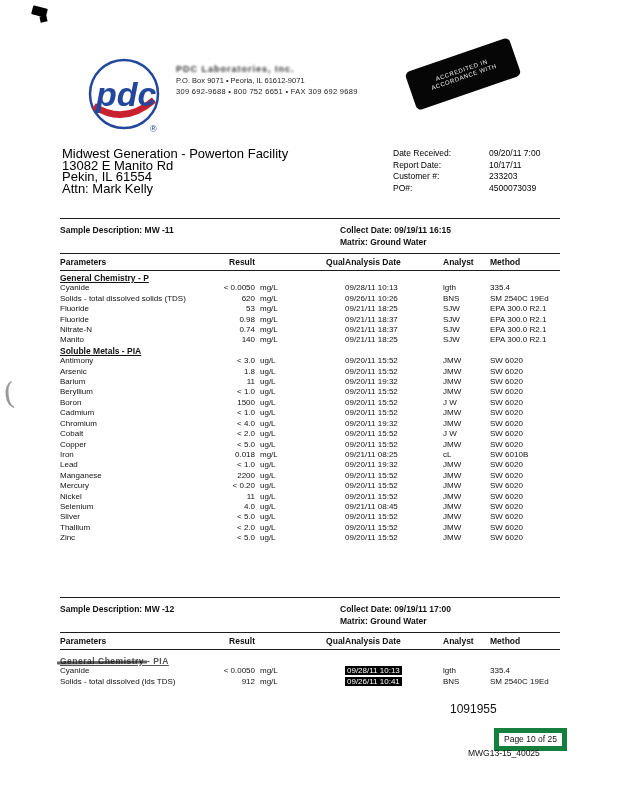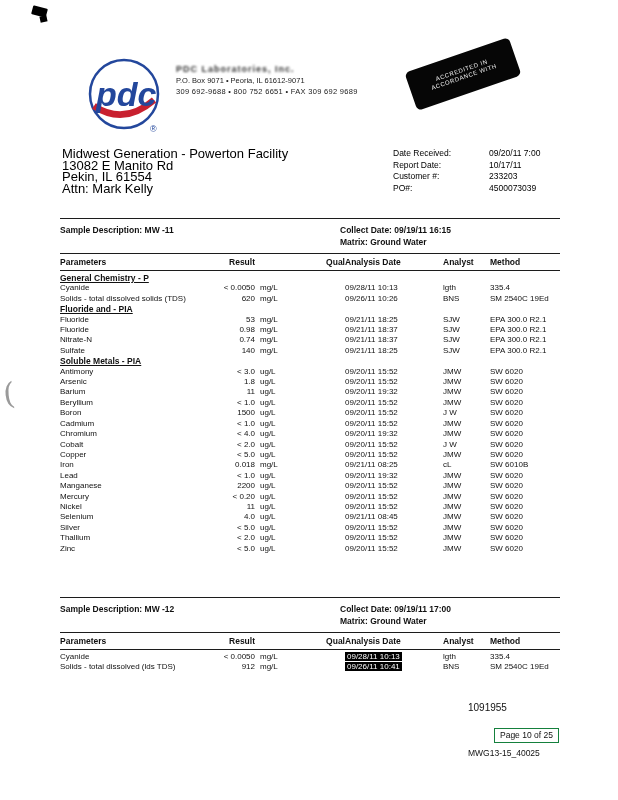--- a/index.html
+++ b/index.html
@@ -46,22 +46,22 @@
   .row{line-height:10.4px;white-space:nowrap;}
   .c-val{text-align:right;}
   .c-unit{padding-left:5px;}
   .c-qual{padding-left:10px;}
   .section-label{font-size:8.5px;font-weight:bold;text-decoration:underline;line-height:10.4px;margin-top:4px;}
   .smudged{color:#555;filter:blur(0.6px);position:relative;display:inline-block;letter-spacing:0.5px;}
   .smudged::after{content:"";position:absolute;left:-3px;right:20%;top:45%;height:2.5px;background:rgba(0,0,0,0.6);transform:rotate(-0.5deg);}
   .hl{background:#000;color:#fff;padding:0 2px;}
 
   
-  .report-no{position:absolute;left:468px;top:702px;font-size:10px;}
-  .page-box{position:absolute;left:494px;top:728px;border:1px solid #15803d;padding:1px 5px 2px;font-size:8.5px;}
+  .report-no{position:absolute;left:450px;top:702px;font-size:12px;}
+  .page-box{position:absolute;left:494px;top:728px;border:5px solid #15803d;padding:1px 5px 2px;font-size:8.5px;}
   .doc-id{position:absolute;left:468px;top:748px;font-size:8.5px;}
 </style>
 </head>
 <body>
 
 <div class="page">
 
   <div class="m1"></div>
   <div class="m2"></div>
   <div class="paren">(</div>
@@ -133,21 +133,20 @@
           </div>
           <div class="row grid">
             <span class="c-name">Solids - total dissolved solids  (TDS)</span>
             <span class="c-val">620</span>
             <span class="c-unit">mg/L</span>
             <span class="c-qual"></span>
             <span class="c-date"><span>09/26/11 10:26</span></span>
             <span class="c-analyst">BNS</span>
             <span class="c-method">SM 2540C 19Ed</span>
           </div>
-          <div><span class="section-label">Fluoride and - PIA</span></div>
           <div class="row grid">
             <span class="c-name">Fluoride</span>
             <span class="c-val">53</span>
             <span class="c-unit">mg/L</span>
             <span class="c-qual"></span>
             <span class="c-date"><span>09/21/11 18:25</span></span>
             <span class="c-analyst">SJW</span>
             <span class="c-method">EPA 300.0 R2.1</span>
           </div>
           <div class="row grid">
@@ -162,21 +161,21 @@
           <div class="row grid">
             <span class="c-name">Nitrate-N</span>
             <span class="c-val">0.74</span>
             <span class="c-unit">mg/L</span>
             <span class="c-qual"></span>
             <span class="c-date"><span>09/21/11 18:37</span></span>
             <span class="c-analyst">SJW</span>
             <span class="c-method">EPA 300.0 R2.1</span>
           </div>
           <div class="row grid">
-            <span class="c-name">Sulfate</span>
+            <span class="c-name">Manito</span>
             <span class="c-val">140</span>
             <span class="c-unit">mg/L</span>
             <span class="c-qual"></span>
             <span class="c-date"><span>09/21/11 18:25</span></span>
             <span class="c-analyst">SJW</span>
             <span class="c-method">EPA 300.0 R2.1</span>
           </div>
           <div><span class="section-label">Soluble Metals - PIA</span></div>
           <div class="row grid">
             <span class="c-name">Antimony</span>
@@ -358,20 +357,21 @@
           <span class="c-name">Parameters</span>
           <span class="c-val">Result</span>
           <span class="c-unit"></span>
           <span class="c-qual">Qual</span>
           <span class="c-date">Analysis Date</span>
           <span class="c-analyst">Analyst</span>
           <span class="c-method">Method</span>
         </div>
         <div class="rule"></div>
         <div class="rows">
+          <div><span class="section-label smudged">General Chemistry - PIA</span></div>
           <div class="row grid">
             <span class="c-name">Cyanide</span>
             <span class="c-val">&lt; 0.0050</span>
             <span class="c-unit">mg/L</span>
             <span class="c-qual"></span>
             <span class="c-date"><span class="hl">09/28/11 10:13</span></span>
             <span class="c-analyst">lgth</span>
             <span class="c-method">335.4</span>
           </div>
           <div class="row grid">

